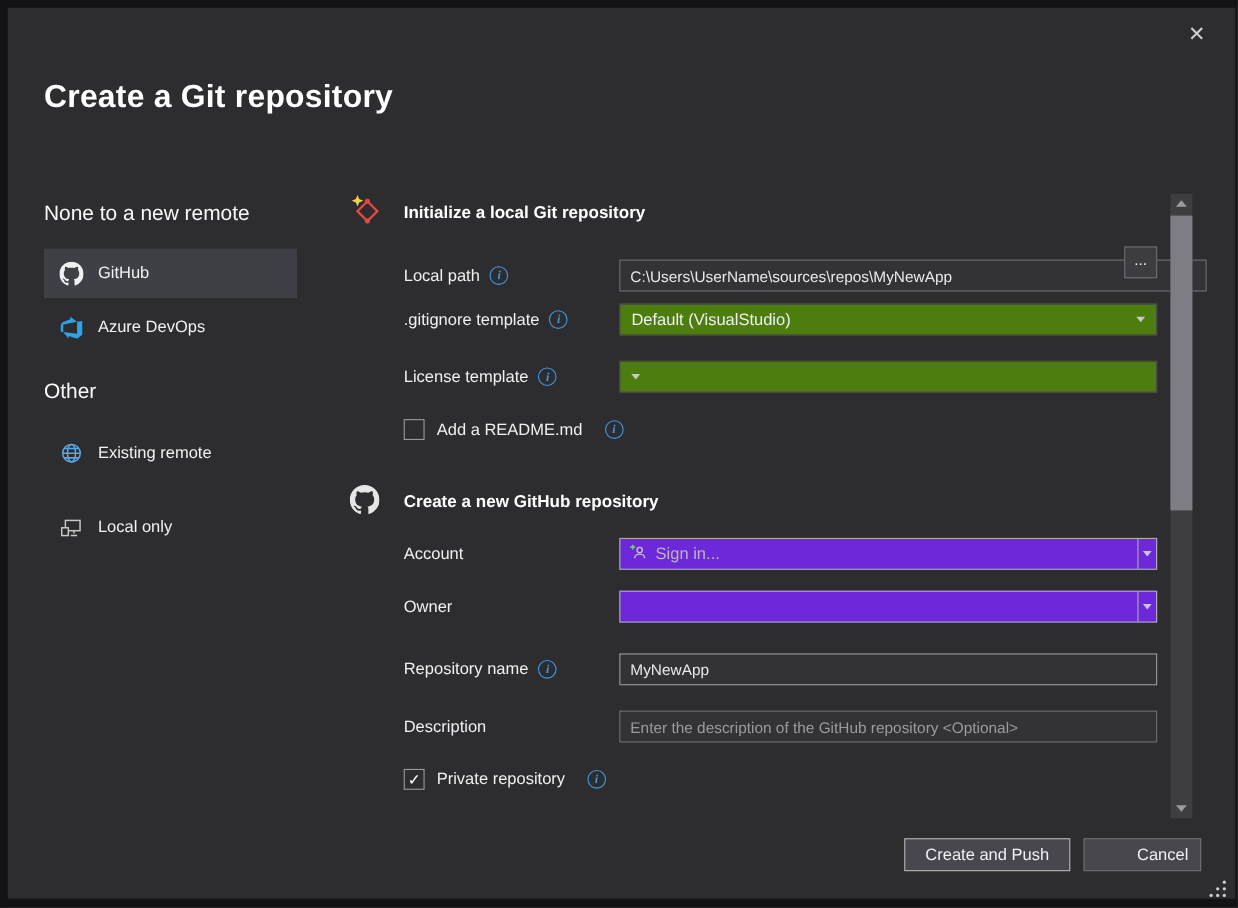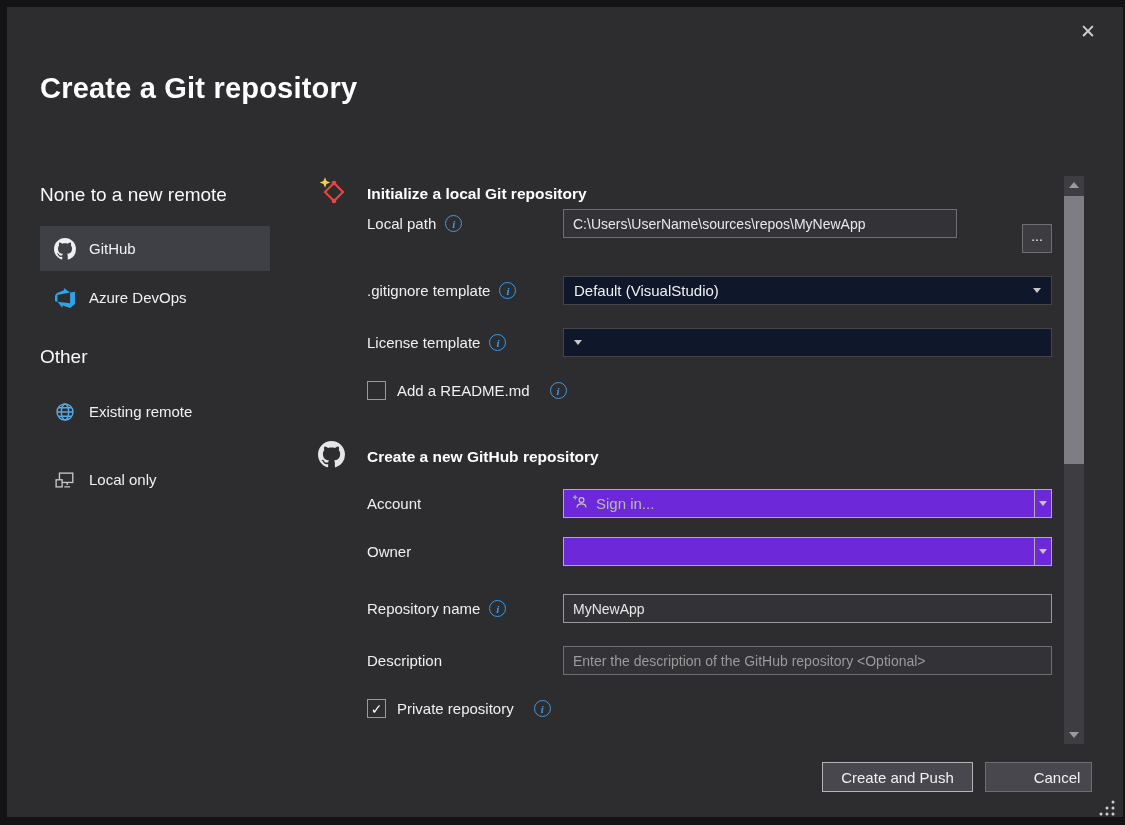--- a/index.html
+++ b/index.html
@@ -56,40 +56,40 @@
   .flabel {
     position:absolute; left:367px; height:29px;
     display:flex; align-items:center; font-size:15px; color:#f0f0f0;
   }
   .info {
     width:17px; height:17px; margin-left:9px; border:1.4px solid #3e9ae5; border-radius:50%;
     color:#3e9ae5; font:italic bold 11px "Liberation Serif", serif;
     display:inline-flex; align-items:center; justify-content:center; cursor:pointer;
   }
   .ctrl { position:absolute; left:563px; height:29px; }
-  .w447 { width:394px; } .w489 { width:489px; }
-
-  .t-localpath { top:209px;justify-content:center; } .t-gitignore { top:276px; } .t-license { top:328px; }
+  .w447 { width:534px; } .w489 { width:489px; }
+
+  .t-localpath { top:236px;justify-content:center; } .t-gitignore { top:276px; } .t-license { top:328px; }
   .t-account { top:489px; } .t-owner { top:537px; } .t-repo { top:594px; } .t-desc { top:646px; }
 
   .tinput {
     background:#333337; border:1px solid #6e6e74; height:29px;
     color:#e8e8e8; font-size:14px; padding:0 9px; font-family:inherit; outline:none;
   }
   .tinput.bright { border-color:#9a9a9a; }
   .tinput::placeholder { color:#9b9b9b; opacity:1; }
 
   .browse-btn {
     position:absolute; left:1022px; top:224px; width:30px; height:29px;
     background:#3c3c41; border:1px solid #6e6e74; color:#f1f1f1; font-size:14px;
     cursor:pointer; font-family:inherit; display:flex; align-items:flex-end; justify-content:center; padding-bottom:8px;
   }
 
   .dropdown {
-    display:flex; align-items:center; background:#0f172a; border:1px solid #45454b;
+    display:flex; align-items:center; background:#4d7c0f; border:1px solid #45454b;
     padding:0 10px; color:#f1f1f1; font-size:15px; cursor:pointer;
   }
   .dropdown .txt { flex:1; }
   .caret { width:0; height:0; border-left:4.5px solid transparent; border-right:4.5px solid transparent; border-top:5px solid #c8c8c8; }
 
   .combo { display:flex; align-items:stretch; background:#6d28d9; border:1px solid #aeaeae; cursor:pointer; }
   .combo-main { flex:1; display:flex; align-items:center; gap:8px; padding:0 8px; font-size:15px; color:#b8b8b8; }
   .combo-arrow { width:17px; border-left:1px solid #aeaeae; display:flex; align-items:center; justify-content:center; }
 
   .checkrow { position:absolute; left:367px; display:flex; align-items:center; gap:11px; font-size:15px; color:#f0f0f0; }

